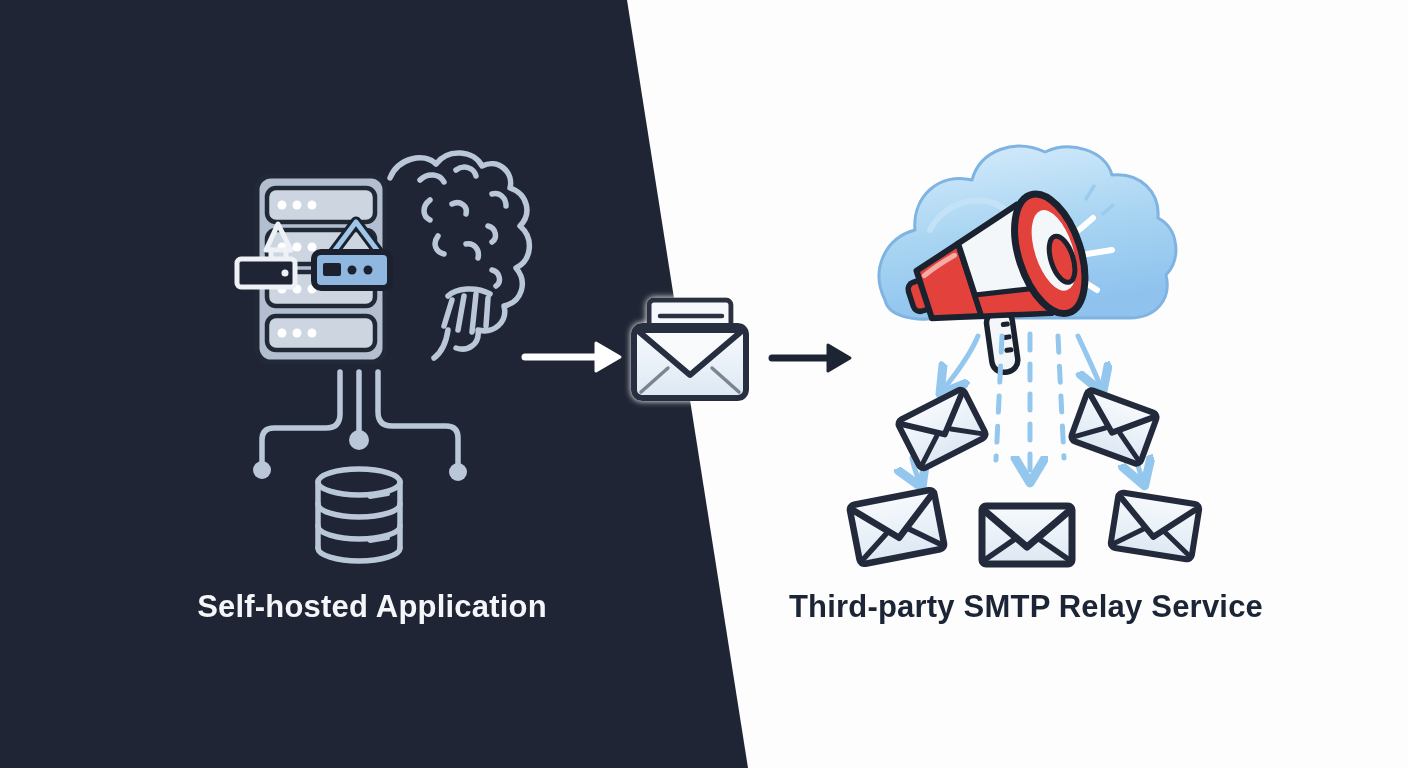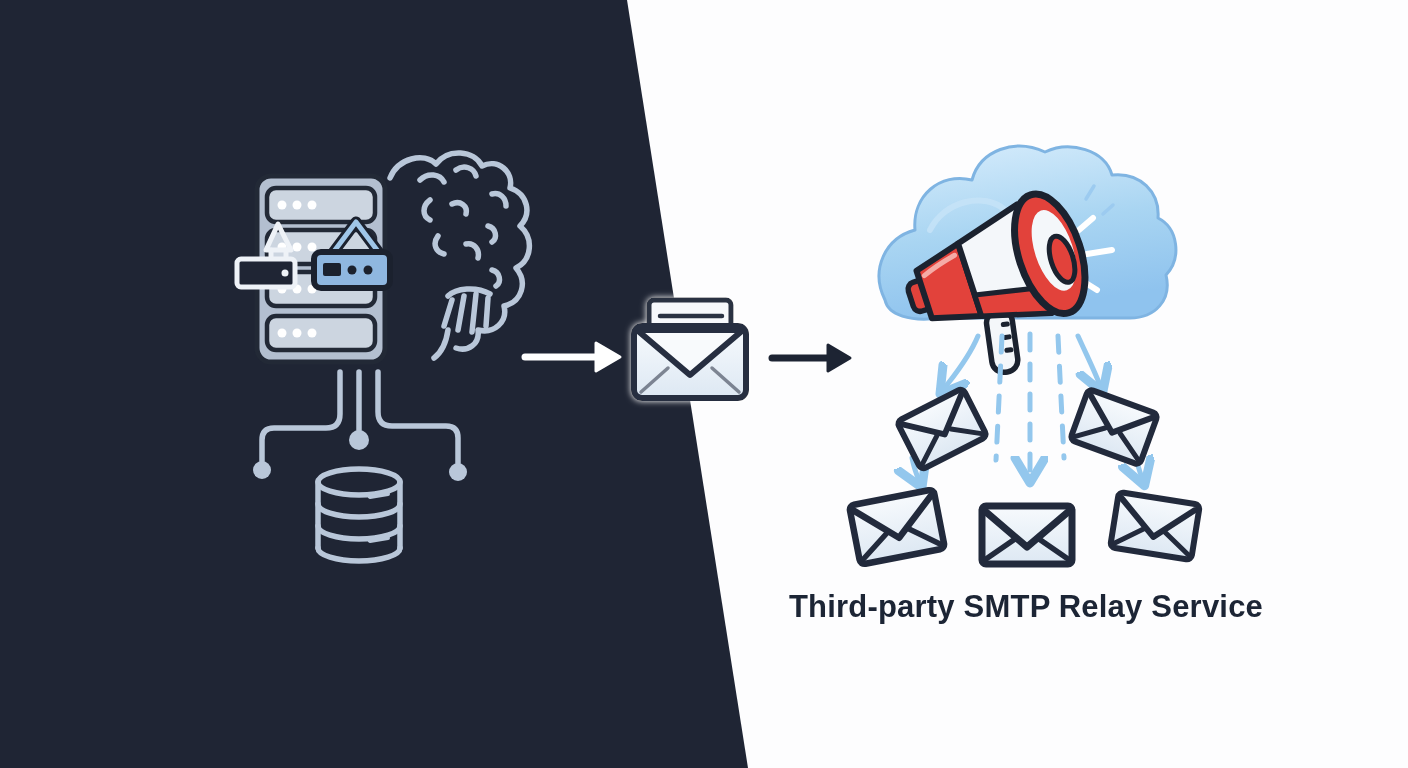--- a/index.html
+++ b/index.html
@@ -195,14 +195,15 @@
     <path d="M-41,-23 L0,12 L41,-23" fill="none"></path>
     <path d="M-41,24 L-12,4 M41,24 L12,4" fill="none" stroke-width="5.5"></path>
   </g>
   <g transform="translate(1155,526) rotate(9)" stroke="#222a3c" stroke-width="6" stroke-linejoin="round" stroke-linecap="round">
     <rect x="-41" y="-28" width="82" height="56" rx="5" fill="url(#envGrad)"></rect>
     <path d="M-37,-22 L0,11 L37,-22" fill="none"></path>
     <path d="M-37,23 L-10,4 M37,23 L10,4" fill="none" stroke-width="5"></path>
   </g>
 </svg>
 
+  <div id="left-label" class="panel-label">Self-hosted Application</div>
   <div id="right-label" class="panel-label">Third-party SMTP Relay Service</div>
 </div>
 
 </body></html>

